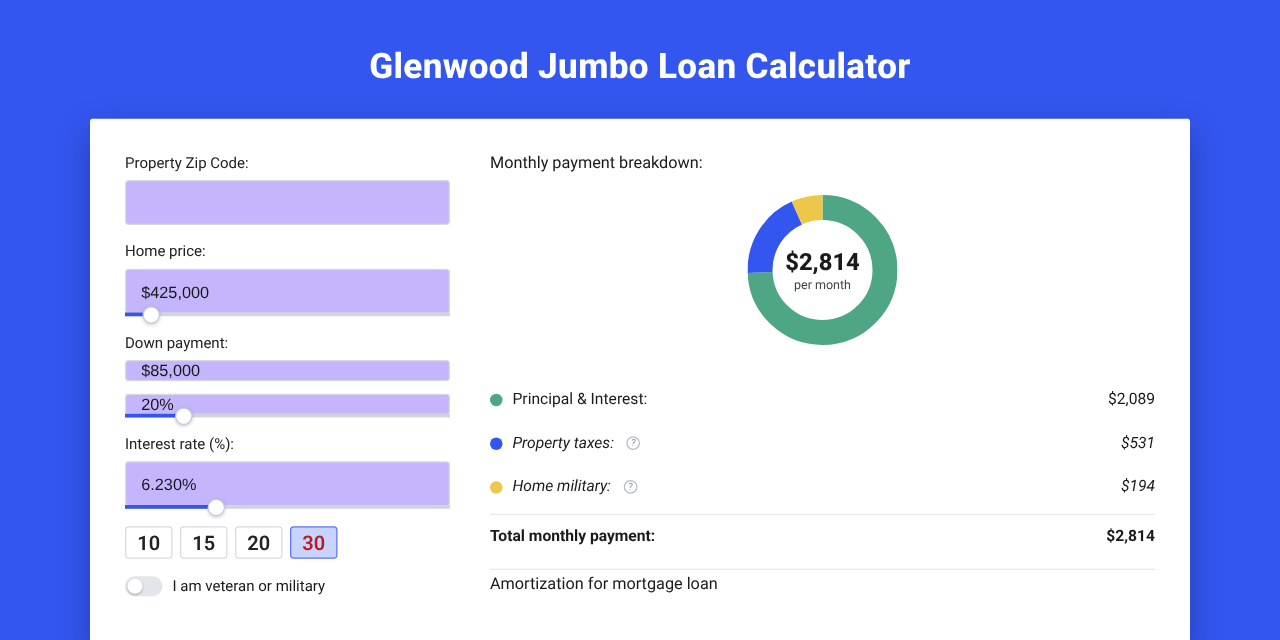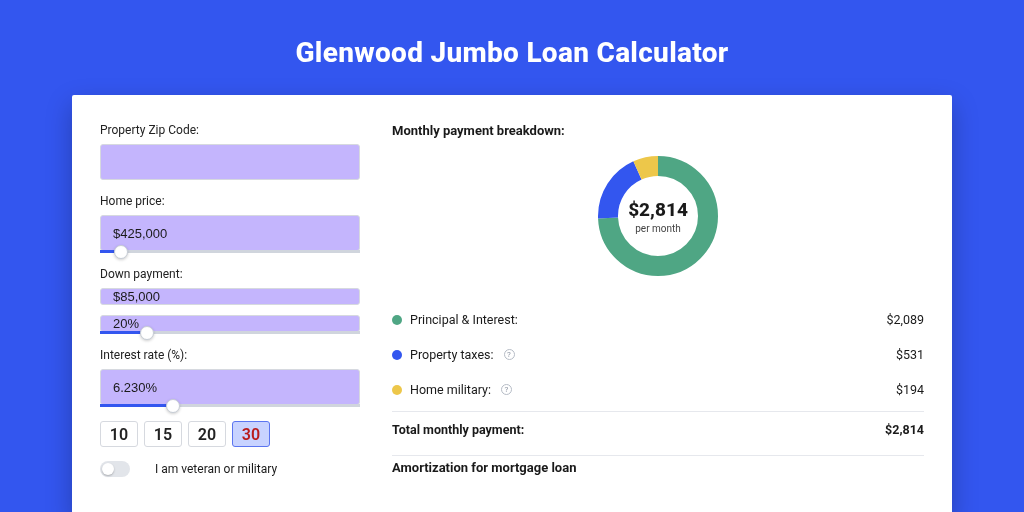--- a/index.html
+++ b/index.html
@@ -85,48 +85,48 @@
     font-weight: 600;
     cursor: pointer;
     display:flex; align-items:center; justify-content:center;
     color:#222;
   }
   .period-btn.active {
     background: #c8d3ff;
     border-color: #5b75f0;
     color: #b91c1c;
   }
-  .toggle-row { display:flex; align-items:center; gap:25px; }
+  .toggle-row { display:flex; align-items:center; gap:8px; }
   .toggle {
     width: 30px; height: 16px; border-radius: 10px;
     background: #e2e5ea; position: relative;
   }
   .toggle-knob {
     position:absolute; left:2px; top:2px;
     width:12px; height:12px; border-radius:50%;
     background:#fff; box-shadow:0 1px 2px rgba(0,0,0,0.25);
   }
   .toggle-label { font-size: 12px; }
 
-  .section-title { font-size: 13px; font-weight: 700; margin-bottom: 18px; }
+  .section-title { font-size: 13px; font-weight: 400; margin-bottom: 18px; }
   .donut-wrap { display:flex; justify-content:center; margin-bottom:26px; }
   .donut { position:relative; width:120px; height:120px; }
   .donut svg { transform: rotate(-90deg); }
   .donut-center {
     position:absolute; inset:0; display:flex; flex-direction:column;
     align-items:center; justify-content:center;
   }
   .donut-center .amt { font-weight:800; font-size:19px; }
   .donut-center .sub { font-size:10px; color:#444; margin-top:2px; }
 
   .legend-row {
     display:flex; align-items:center; justify-content:space-between;
     padding: 10px 0; font-size: 12.5px;
   }
-  .legend-row + .legend-row { border-top: 0; }
+  .legend-row + .legend-row { border-top: 0; font-style: italic; }
   .legend-left { display:flex; align-items:center; gap:8px; }
   .dot { width:10px; height:10px; border-radius:50%; }
   .dot.green  { background:#4fa684; }
   .dot.blue   { background:#3356ef; }
   .dot.yellow { background:#edc74a; }
   .info-icon {
     width:11px; height:11px; border:1px solid #b6bcc6; color:#8a92a0;
     border-radius:50%; font-size:8px; line-height:9px; text-align:center;
     margin-left:2px;
   }

